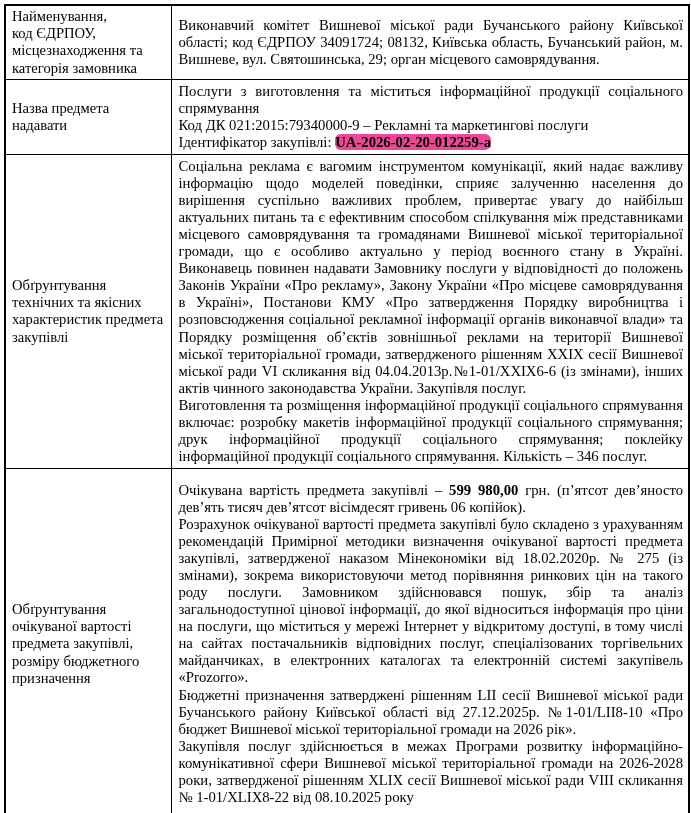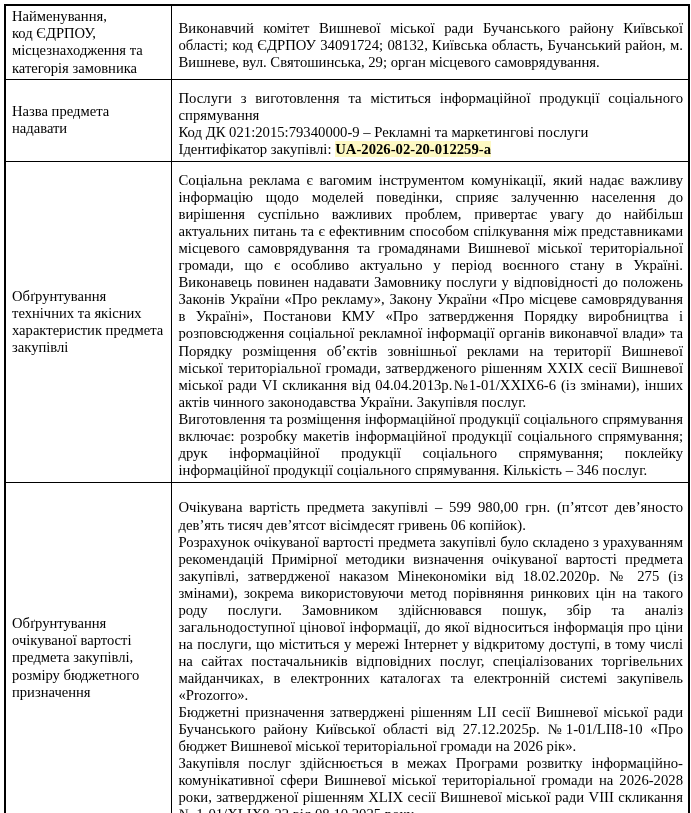--- a/index.html
+++ b/index.html
@@ -30,28 +30,28 @@
     overflow: hidden;
   }
   td.label {
     padding: 2px 4px 2px 6px;
     font-size: 14.6px;
     line-height: 1.18;
     white-space: pre-line;
     text-align: left;
   }
   td.content {
-    padding: 10px 5px 3px 7px;
+    padding: 3px 5px 3px 7px;
     font-size: 14.7px;
     line-height: 1.16;
     text-align: justify;
   }
   .para { text-align: justify; }
-  .b { font-weight: normal; }
-  .hl { font-weight: bold; background: #fef9c3; }
+  .b { font-weight: bold; }
+  .hl { font-weight: bold; background: #ec4899; border-radius: 6px; }
   tr.r1 { height: 66px; margin-left: 40px; }
   tr.r2 { height: 74px; }
   tr.r3 { height: 309px; }
   tr.r4 { height: 352px; }
 </style>
 </head>
 <body>
 
 <div class="doc">
   <table class="main">

